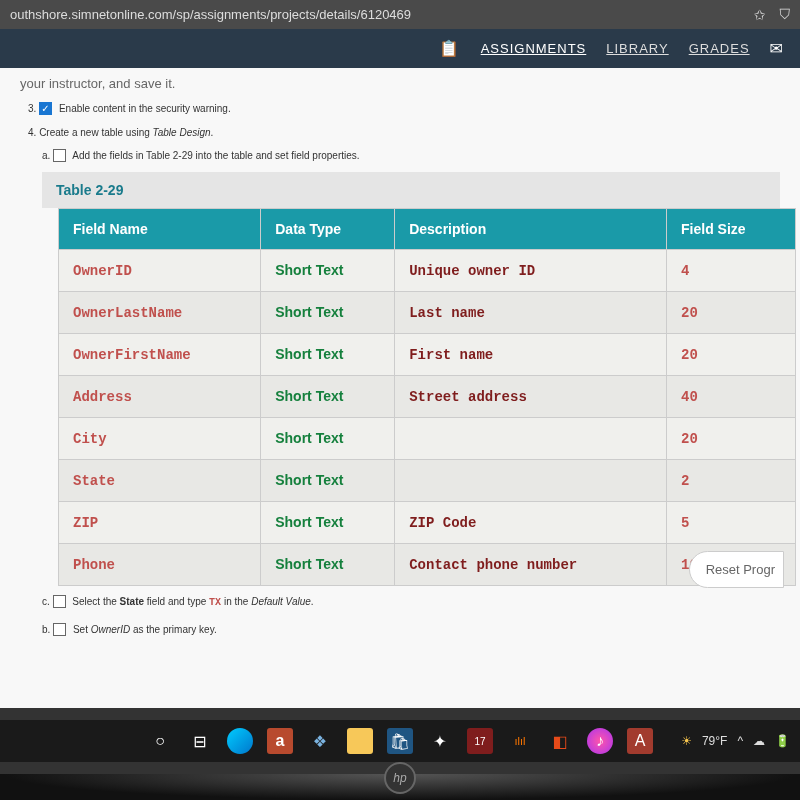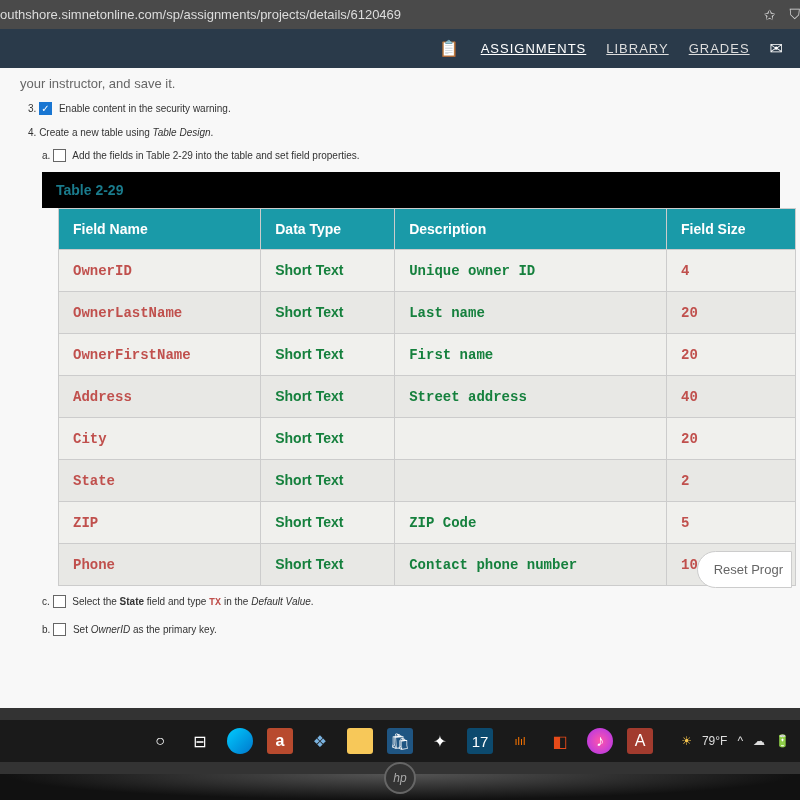--- a/index.html
+++ b/index.html
@@ -8,21 +8,21 @@
     background: #333;
     width: 800px;
     height: 800px;
     overflow: hidden;
     position: relative;
   }
   .browser-bar {
     background: #4a4a4a;
     color: #ccc;
     font-size: 13px;
-    padding: 6px 0;
+    padding: 6px 10px;
     display: flex;
     align-items: center;
     justify-content: space-between;
   }
   .url-text { flex: 1; color: #ddd; }
   .browser-icons { display: flex; gap: 14px; align-items: center; }
   .browser-icons span { color: #ddd; font-size: 14px; }
   .nav-bar {
     background: #2a3a4a;
     color: #fff;
@@ -55,21 +55,21 @@
     margin: 0 4px 2px 0;
     background: #fff;
   }
   .checkbox.checked { background: #1976d2; border-color: #1976d2; position: relative; }
   .checkbox.checked::after {
     content: "✓"; color: #fff; font-size: 10px; position: absolute; top: -2px; left: 1px;
   }
   .italic { font-style: italic; }
   .sub { margin-left: 22px; }
   .table-title {
-    background: #000000;
+    background: #e5e5e5;
     color: #1a7b8c;
     font-weight: bold;
     font-size: 14px;
     padding: 10px 14px;
     margin-left: 22px;
   }
   table.data-table {
     margin-left: 38px;
     width: calc(100% - 22px);
     border-collapse: separate;
@@ -85,25 +85,25 @@
     font-weight: bold;
   }
   table.data-table td {
     background: #f0f0ed;
     padding: 12px 14px;
     vertical-align: top;
   }
   table.data-table tr:nth-child(even) td { background: #e8e8e5; }
   .field-name { color: #c0504d; font-weight: bold; font-family: "Courier New", monospace; }
   .data-type { color: #15803d; font-weight: bold; }
-  .description { color: #15803d; font-family: "Courier New", monospace; font-weight: bold; }
+  .description { color: #7f1d1d; font-family: "Courier New", monospace; font-weight: bold; }
   .field-size { color: #c0504d; font-family: "Courier New", monospace; font-weight: bold; }
   .reset-btn {
     position: absolute;
-    right: 8px;
+    right: 16px;
     bottom: 120px;
     background: #fff;
     border: 1px solid #ccc;
     border-radius: 20px 0 0 20px;
     padding: 10px 8px 10px 16px;
     font-size: 13px;
     color: #666;
     cursor: pointer;
   }
   .bold { font-weight: bold; }
@@ -262,21 +262,21 @@
 
 <div class="taskbar">
   <div class="tb-icon">○</div>
   <div class="tb-icon">⊟</div>
   <div class="tb-icon" style="background:linear-gradient(135deg,#0cf,#07c);border-radius:50%"></div>
   <div class="tb-icon tb-a">a</div>
   <div class="tb-icon" style="color:#7bb3e0">❖</div>
   <div class="tb-icon" style="background:#f7c859"></div>
   <div class="tb-icon" style="background:#1f5582">🛍</div>
   <div class="tb-icon">✦</div>
-  <div class="tb-icon" style="background:#0c4a6e;font-size:15px">17</div>
+  <div class="tb-icon" style="background:#7f1d1d;font-size:10px">17</div>
   <div class="tb-icon" style="color:#f70;font-size:11px">ılıl</div>
   <div class="tb-icon" style="color:#e64a19">◧</div>
   <div class="tb-icon" style="background:radial-gradient(#f5a,#a3e);border-radius:50%">♪</div>
   <div class="tb-icon tb-access">A</div>
   <div class="tray">
     <span style="color:#f9c74f">☀</span>
     <span>79°F</span>
     <span>^</span>
     <span>☁</span>
     <span>🔋</span>

